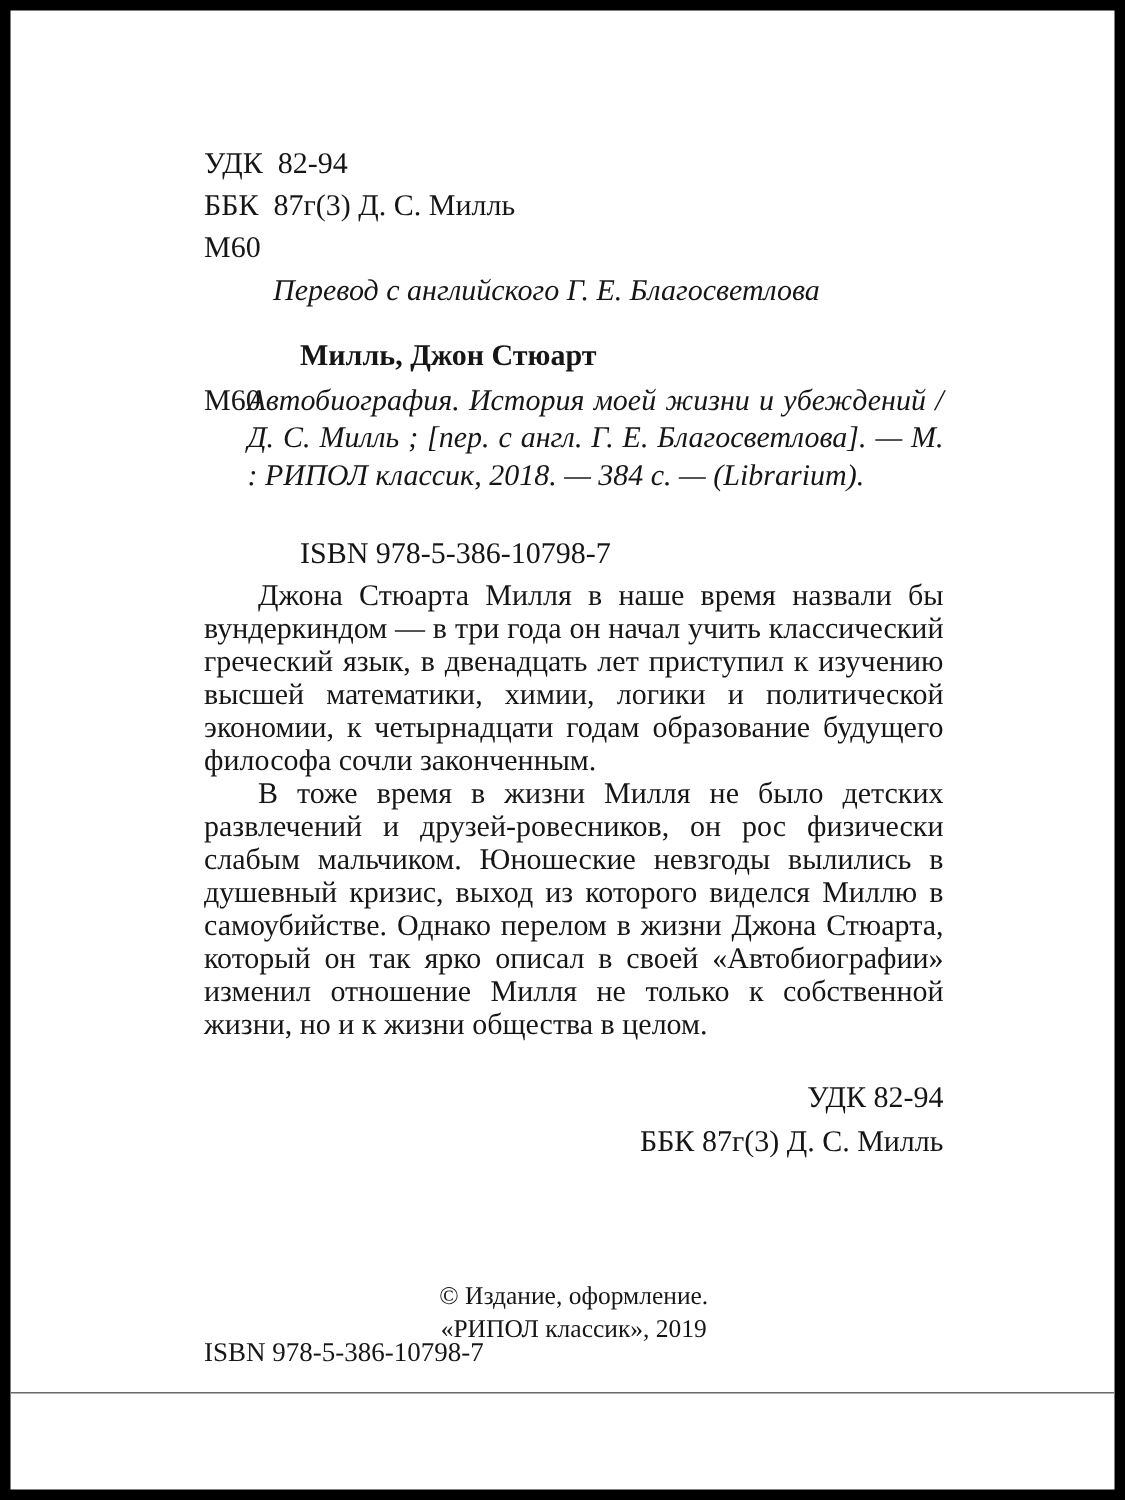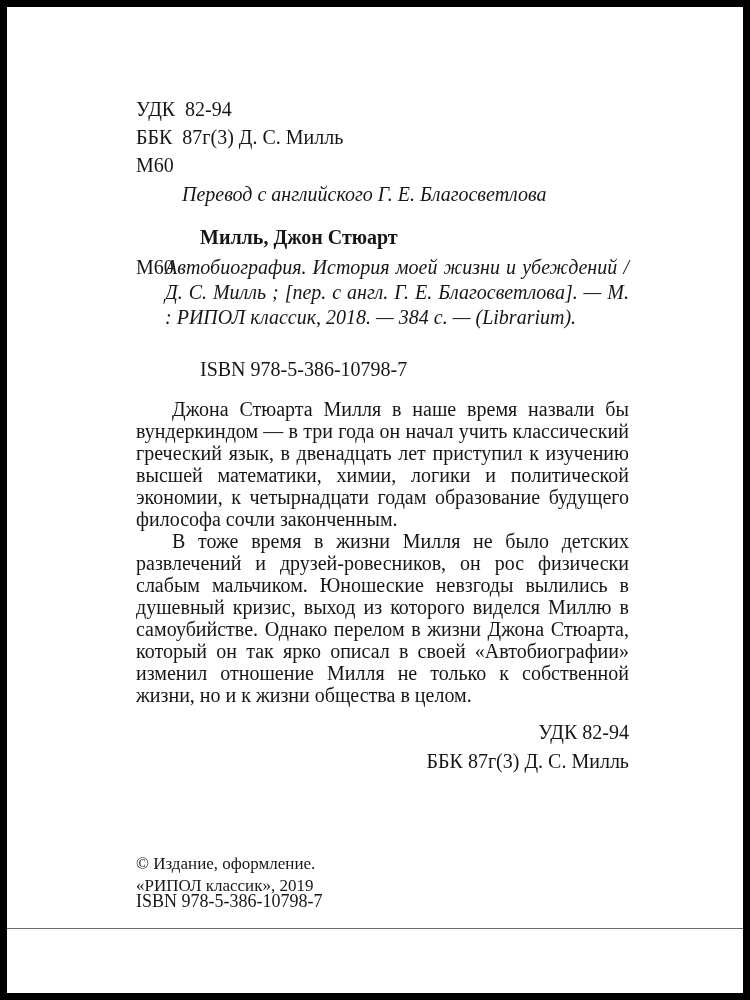--- a/index.html
+++ b/index.html
@@ -71,42 +71,41 @@
   }
 
   .annotation {
     position: absolute;
     left: 129px;
     top: 379px;
     width: 493px;
     font-size: 20px;
     line-height: 22px;
     text-align: justify;
-    margin-top: 12px;
   }
   .annotation p {
     text-indent: 36px;
   }
 
   .bottom-codes {
     position: absolute;
     left: 129px;
     top: 711px;
     width: 493px;
     text-align: right;
     font-size: 20px;
     line-height: 29px;
   }
 
   .copyright {
     position: absolute;
     left: 129px;
     top: 846px;
     width: 493px;
-    text-align: left;
+    text-align: center;
     font-size: 17px;
     line-height: 21.5px;
   }
 
   .isbn-bottom {
     position: absolute;
     left: 129px;
     top: 884px;
     font-size: 18px;
   }

